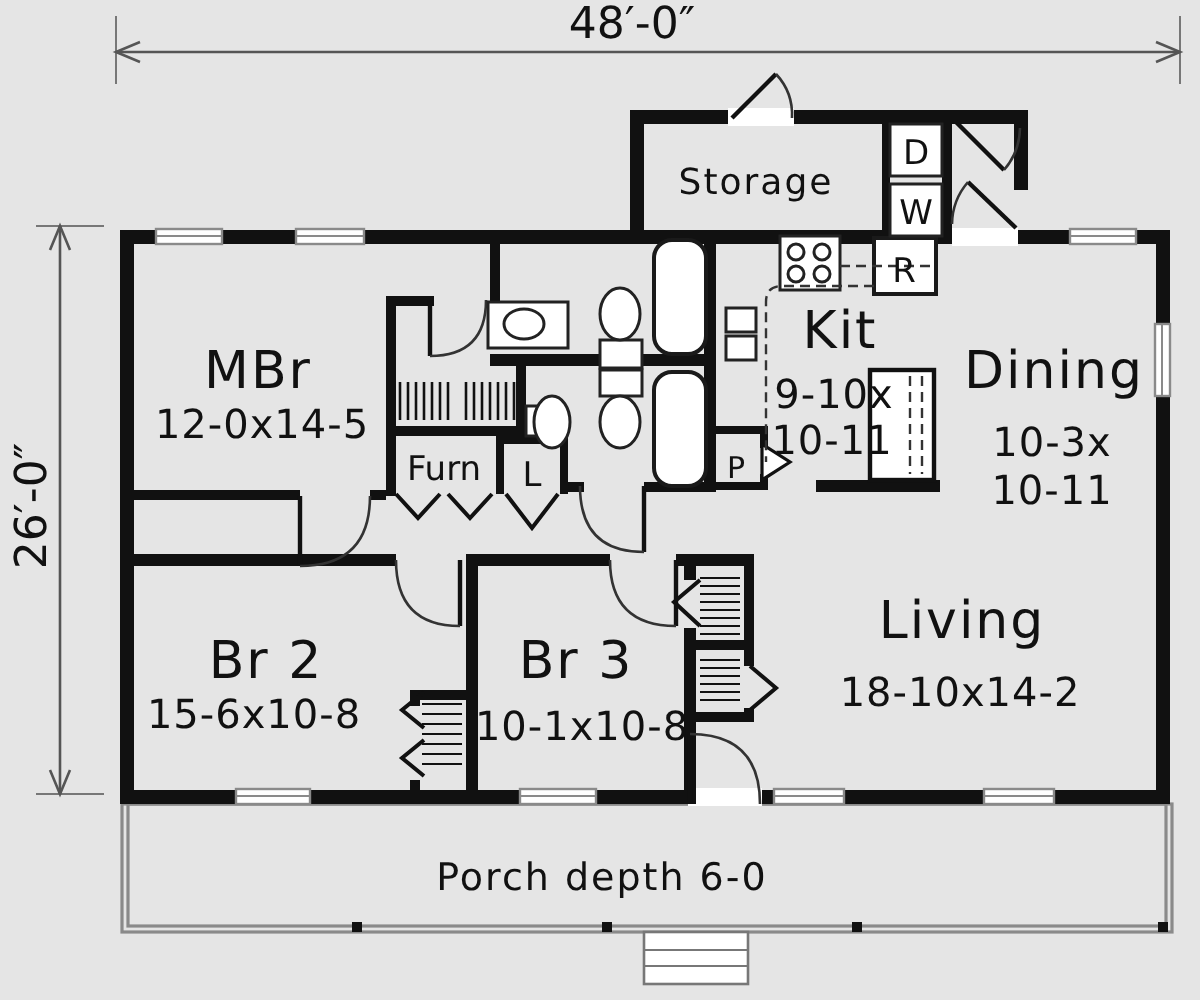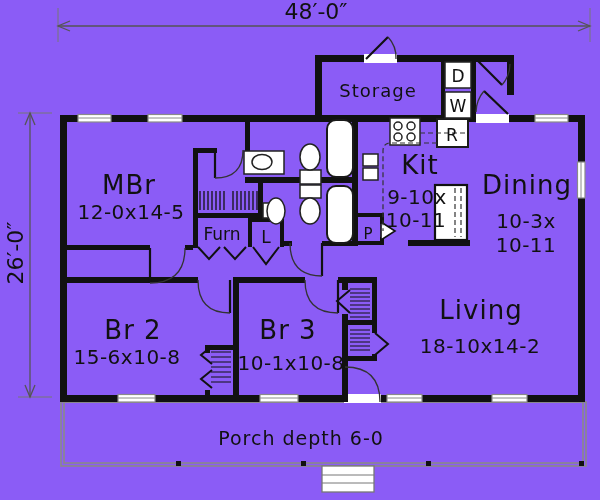--- a/index.html
+++ b/index.html
@@ -1,16 +1,16 @@
 <!DOCTYPE html>
 <html><head>
 <meta charset="utf-8">
 <style>
   html,body{margin:0;padding:0;background:#fff;}
-  .canvas{position:relative;width:600px;height:500px;background:#8b5cf6;overflow:hidden;
+  .canvas{position:relative;width:600px;height:500px;background:#e5e5e5;overflow:hidden;
           font-family:"DejaVu Sans", sans-serif;}
   svg{display:block;}
   .w{fill:#111;}
   .win{fill:#fff;stroke:#8a8a8a;stroke-width:1.2;}
   .winline{stroke:#8a8a8a;stroke-width:1;}
   .arc{fill:none;stroke:#333;stroke-width:1.3;}
   .leaf{stroke:#111;stroke-width:2.2;}
   .fix{fill:#fff;stroke:#1a1a1a;stroke-width:2;}
   .fixthin{fill:#fff;stroke:#222;stroke-width:1.5;}
   .dash{fill:none;stroke:#333;stroke-width:1.2;stroke-dasharray:5 3;}

